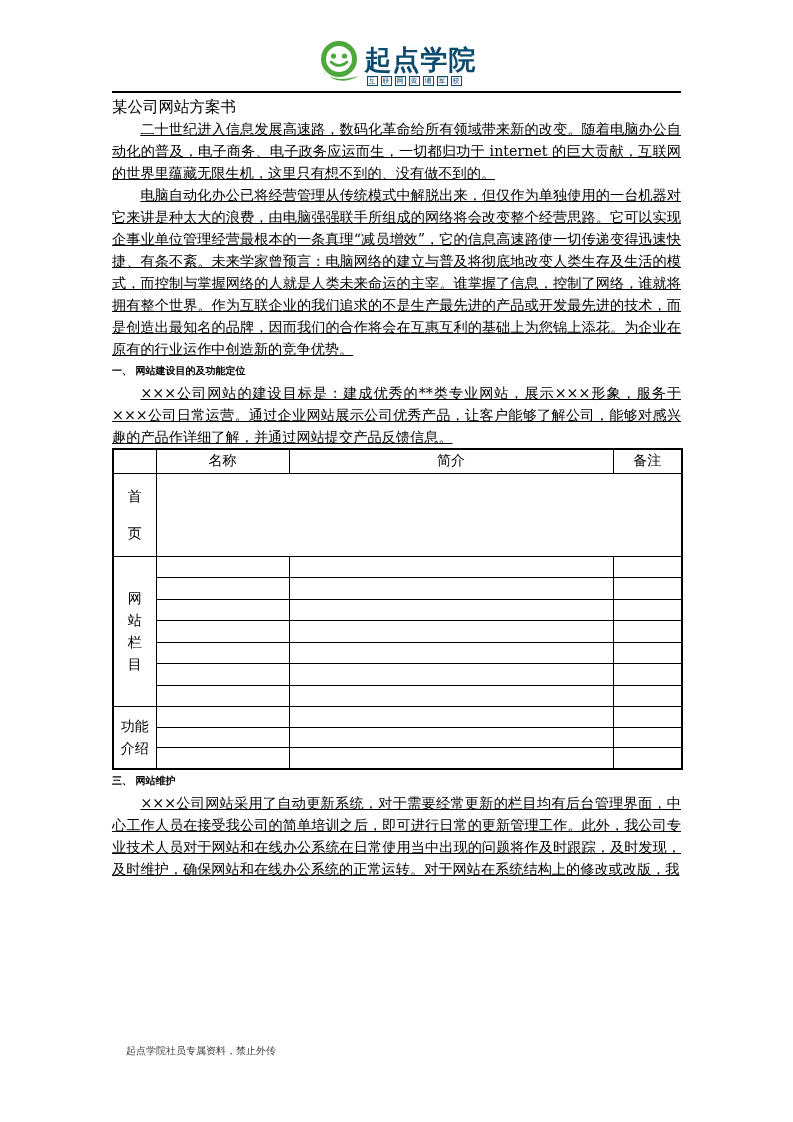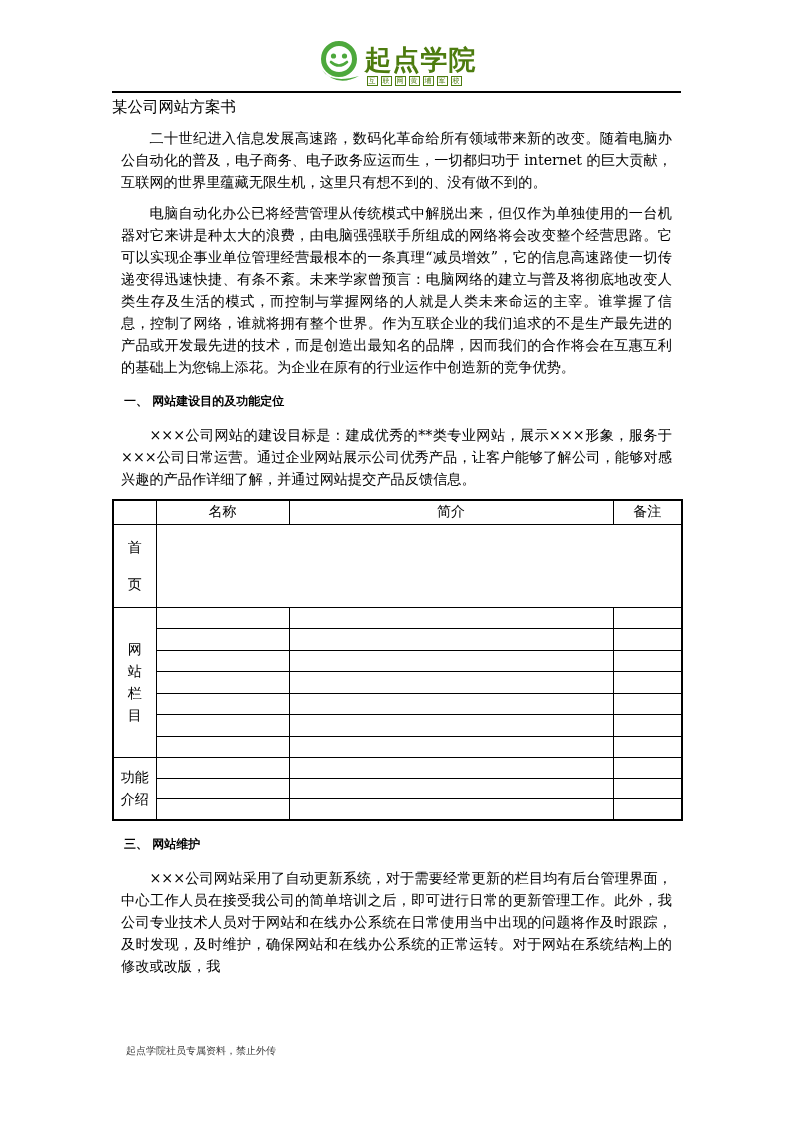--- a/index.html
+++ b/index.html
@@ -37,30 +37,31 @@
   }
   
   .doc-title{
     text-align:left;
     font-size:15.5px;line-height:22px;
     margin:3px 0 0 0;
     font-weight:normal;
     font-family:Liberation Serif, serif;
   }
   p.body-par{
-    margin:9px;
+    margin:0;
     font-size:14.2px;line-height:22px;
     text-indent:2em;
     text-align:justify;
+    text-decoration:underline;
   }
   h2.sec-heading{
     font-family:"DejaVu Sans","Liberation Sans",sans-serif;
-    font-size:12px;line-height:22px;
+    font-size:10px;line-height:22px;
     font-weight:bold;
-    margin:12px;
+    margin:0;
   }
   .mt-h1{margin-top:8px;}
   .mt-h2{margin-top:12px;}
   .mt-h3{margin-top:26px;}
   
   table.content-table{
     border-collapse:collapse;
     table-layout:fixed;
     width:569px;
     margin-top:0;
@@ -89,21 +90,21 @@
     left:126px;top:1042px;
     font-size:10px;line-height:18px;
     color:#3c3c3c;
   }
 </style>
 </head>
 <body>
 
 <div class="page">
 
-  <div class="logo-row" style="color:#4d7c0f;">
+  <div class="logo-row" style="color:#0c4a6e;">
     <div class="logo-mark">
       <svg width="46" height="48" viewBox="0 0 46 48">
         <circle cx="22" cy="20" r="15.5" fill="none" stroke="#4DA83C" stroke-width="5"></circle>
         <circle cx="16.5" cy="17" r="2.6" fill="#4DA83C"></circle>
         <circle cx="27.5" cy="17" r="2.6" fill="#4DA83C"></circle>
         <path d="M14 23 Q22 30 30 23" fill="none" stroke="#4DA83C" stroke-width="2.6" stroke-linecap="round"></path>
         <path d="M5 31 Q14 45 42 37 Q20 49 5 31 Z" fill="#4DA83C"></path>
       </svg>
     </div>
     <div class="logo-textcol">

